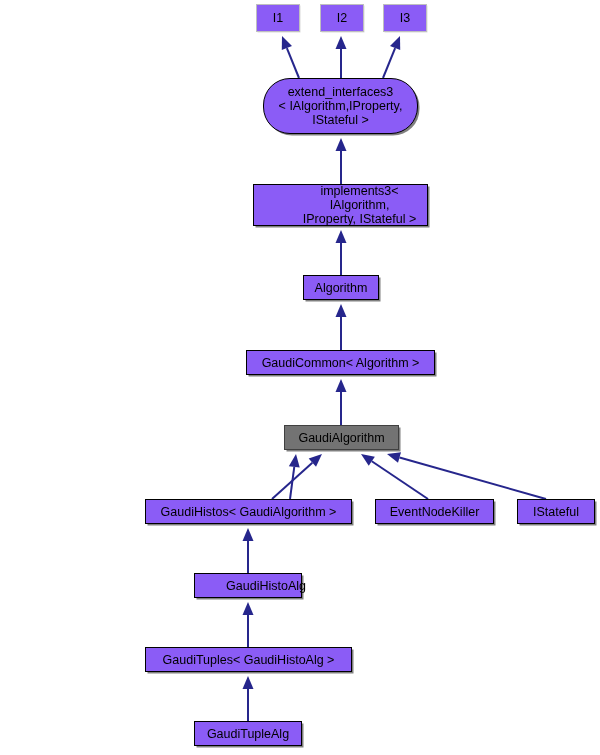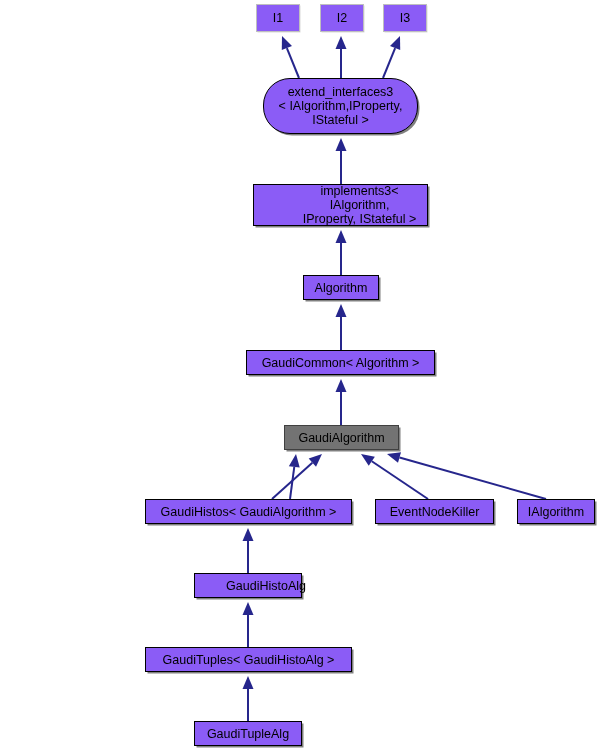--- a/index.html
+++ b/index.html
@@ -96,17 +96,17 @@
     <div class="node shadow" style="left: 263px; top: 78px; width: 155px; height: 56px; border-radius: 27px;">extend_interfaces3
 &lt; IAlgorithm,IProperty,
 IStateful &gt;</div>
     <div class="node shadow" style="left: 253px; top: 184px; width: 175px; height: 42px; padding-left: 38px;">implements3&lt; IAlgorithm,
 IProperty, IStateful &gt;</div>
     <div class="node shadow" style="left: 303px; top: 275px; width: 76px; height: 25px;">Algorithm</div>
     <div class="node shadow" style="left: 246px; top: 350px; width: 189px; height: 25px;">GaudiCommon&lt; Algorithm &gt;</div>
     <div class="node focus" style="left: 284px; top: 425px; width: 115px; height: 25px;">GaudiAlgorithm</div>
     <div class="node shadow" style="left: 145px; top: 499px; width: 207px; height: 25px;">GaudiHistos&lt; GaudiAlgorithm &gt;</div>
     <div class="node shadow" style="left: 375px; top: 499px; width: 119px; height: 25px;">EventNodeKiller</div>
-    <div class="node shadow" style="left: 517px; top: 499px; width: 78px; height: 25px;">IAlgorithm</div>
+    <div class="node shadow" style="left: 517px; top: 499px; width: 78px; height: 25px;">IStateful</div>
     <div class="node shadow" style="left: 194px; top: 573px; width: 108px; height: 25px; padding-left: 36px;">GaudiHistoAlg</div>
     <div class="node shadow" style="left: 145px; top: 647px; width: 207px; height: 25px;">GaudiTuples&lt; GaudiHistoAlg &gt;</div>
     <div class="node shadow" style="left: 194px; top: 721px; width: 108px; height: 25px;">GaudiTupleAlg</div>
   </div>
 
 </body></html>

